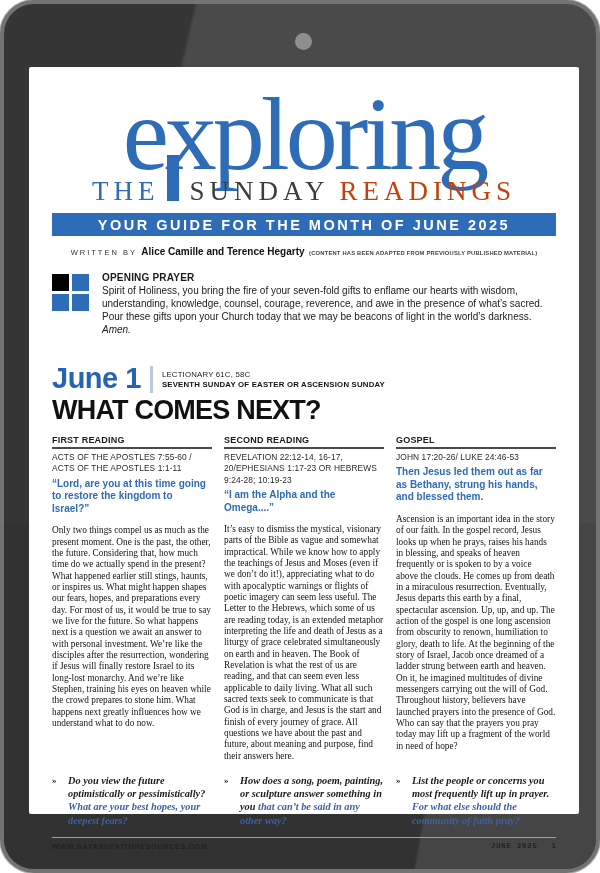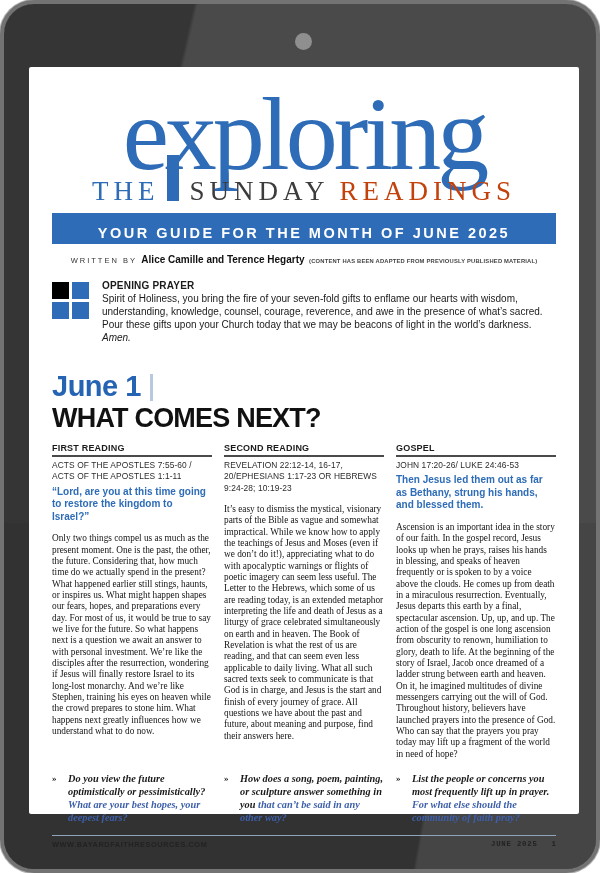--- a/index.html
+++ b/index.html
@@ -52,21 +52,21 @@
   .logo-sub .the{color:#2e6cb7;}
   .logo-sub .stem{
     display:inline-block;width:12px;height:46px;background:#2e6cb7;
     margin:-24px 10px 4px 8px;
   }
   .logo-sub .sunday{color:#3c3c3c;margin-right:10px;}
   .logo-sub .readings{color:#c2410c;}
   .banner{
     margin-top:6px;background:#2e6cb7;color:#ffffff;
     font-weight:bold;font-size:14.5px;letter-spacing:2.5px;
-    text-align:center;padding:12px 0 3px 0;
+    text-align:center;padding:4px 0 3px 0;
   }
   .byline{
     text-align:center;margin-top:5px;white-space:nowrap;
   }
   .byline .wb{font-size:7.5px;letter-spacing:2px;color:#333;}
   .byline .authors{font-size:10px;font-weight:bold;color:#111;}
   .byline .note{font-size:5.8px;font-weight:bold;color:#444;letter-spacing:0.2px;}
 
   
   .prayer{display:flex;margin-top:13px;}
@@ -160,39 +160,44 @@
         </div>
         <div class="prayer-text">
           <div class="prayer-heading">OPENING PRAYER</div>
           <div class="prayer-body"><span>Spirit of Holiness, you bring the fire of your seven-fold gifts to enflame our hearts with wisdom, understanding, knowledge, counsel, courage, reverence, and awe in the presence of what’s sacred. Pour these gifts upon your Church today that we may be beacons of light in the world’s darkness.</span> <span class="amen">Amen.</span></div>
         </div>
       </div>
 
       <div class="date-row">
         <div class="date">June 1</div>
         <div class="date-div"></div>
+        <div class="date-info">
+          <div class="lectionary">LECTIONARY 61C, 58C</div>
+          <div class="sunday-name">SEVENTH SUNDAY OF EASTER OR ASCENSION SUNDAY</div>
+        </div>
       </div>
       <div class="headline">WHAT COMES NEXT?</div>
 
       <div class="columns">
 
         <div class="col">
           <div class="col-heading">FIRST READING</div>
           <div class="col-citation">ACTS OF THE APOSTLES 7:55-60 / ACTS OF THE APOSTLES 1:1-11</div>
           <div class="col-quote">“Lord, are you at this time going to restore the kingdom to Israel?”</div>
           <div class="col-body">Only two things compel us as much as the present moment. One is the past, the other, the future. Considering that, how much time do we actually spend in the present? What happened earlier still stings, haunts, or inspires us. What might happen shapes our fears, hopes, and preparations every day. For most of us, it would be true to say we live for the future. So what happens next is a question we await an answer to with personal investment. We’re like the disciples after the resurrection, wondering if Jesus will finally restore Israel to its long-lost monarchy. And we’re like Stephen, training his eyes on heaven while the crowd prepares to stone him. What happens next greatly influences how we understand what to do now.</div>
           <div class="question">
             <span class="bullet">»</span>
             <span><span>Do you view the future optimistically or pessimistically? </span><span class="q-blue">What are your best hopes, your deepest fears?</span></span>
           </div>
         </div>
 
         <div class="col">
           <div class="col-heading">SECOND READING</div>
           <div class="col-citation">REVELATION 22:12-14, 16-17, 20/EPHESIANS 1:17-23 OR HEBREWS 9:24-28; 10:19-23</div>
+          <div class="col-quote">“I am the Alpha and the Omega....”</div>
           <div class="col-body">It’s easy to dismiss the mystical, visionary parts of the Bible as vague and somewhat impractical. While we know how to apply the teachings of Jesus and Moses (even if we don’t do it!), appreciating what to do with apocalyptic warnings or flights of poetic imagery can seem less useful. The Letter to the Hebrews, which some of us are reading today, is an extended metaphor interpreting the life and death of Jesus as a liturgy of grace celebrated simultaneously on earth and in heaven. The Book of Revelation is what the rest of us are reading, and that can seem even less applicable to daily living. What all such sacred texts seek to communicate is that God is in charge, and Jesus is the start and finish of every journey of grace. All questions we have about the past and future, about meaning and purpose, find their answers here.</div>
           <div class="question">
             <span class="bullet">»</span>
             <span><span>How does a song, poem, painting, or sculpture answer something in you </span><span class="q-blue">that can’t be said in any other way?</span></span>
           </div>
         </div>
 
         <div class="col">
           <div class="col-heading">GOSPEL</div>
           <div class="col-citation">JOHN 17:20-26/ LUKE 24:46-53</div>

